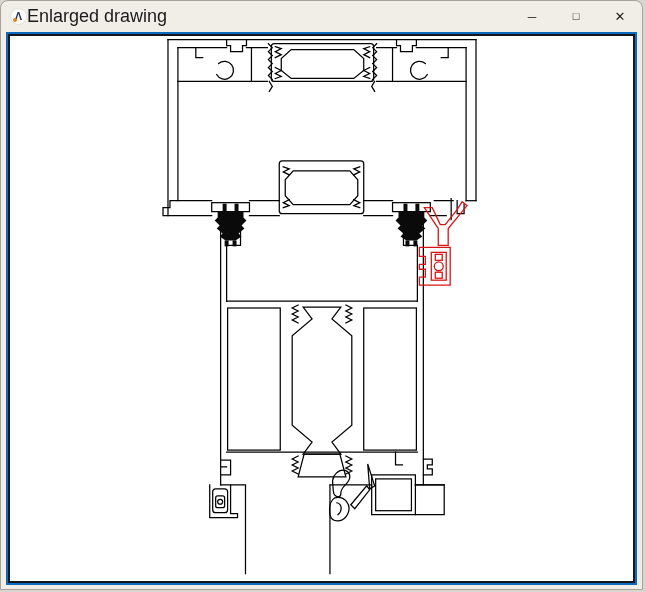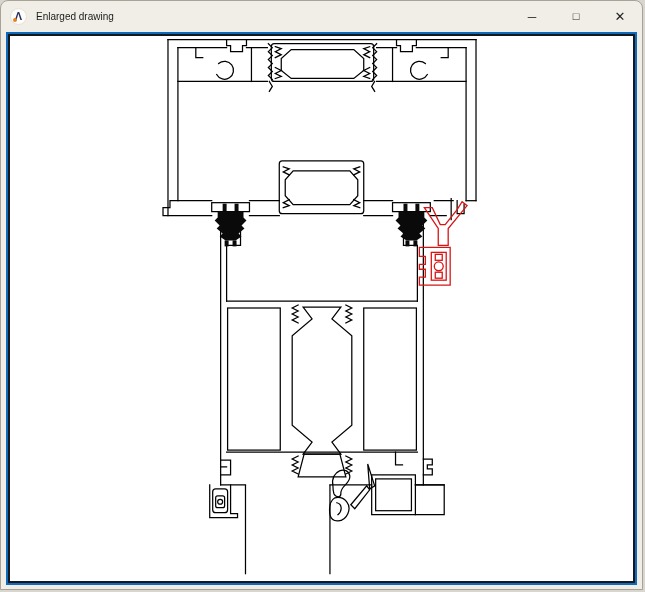--- a/index.html
+++ b/index.html
@@ -15,21 +15,21 @@
   .logo{
     position:relative;width:17px;height:17px;border-radius:50%;
     background:#fdfdfb;border:1px solid #e4e1d8;box-sizing:border-box;
     display:flex;align-items:center;justify-content:center;
     font-size:11px;font-weight:bold;color:#2a3260;line-height:1;
   }
   .logo::after{
     content:"";position:absolute;left:2px;bottom:2px;width:4px;height:4px;
     border-radius:50%;background:#e8821e;
   }
-  .title{margin-left:9px;font-size:10px;color:#1b1b1b;}
+  .title{font-size:18px;color:#1b1b1b;}
   .controls{margin-left:auto;display:flex;height:100%;}
   .ctl{
     width:44px;height:100%;display:flex;align-items:center;justify-content:center;
     color:#1f1f1f;font-size:13px;line-height:1;cursor:default;user-select:none;
   }
   .ctl.min{font-size:12px;}
   .ctl.max{font-size:11px;}
   .canvas-frame{
     position:absolute;left:5px;right:5px;top:31px;bottom:4px;
     border:2px solid #0e6abc;               

